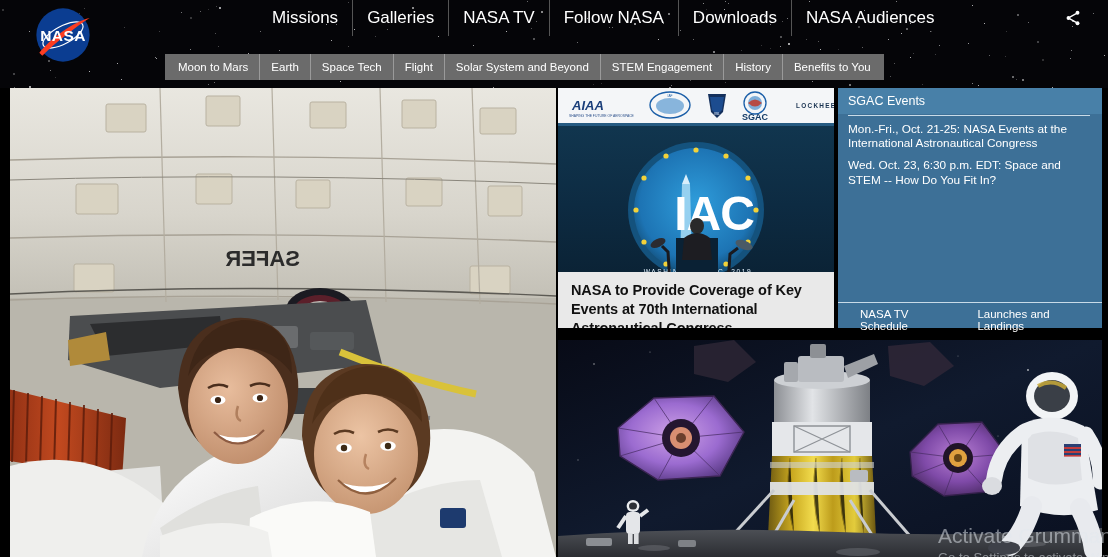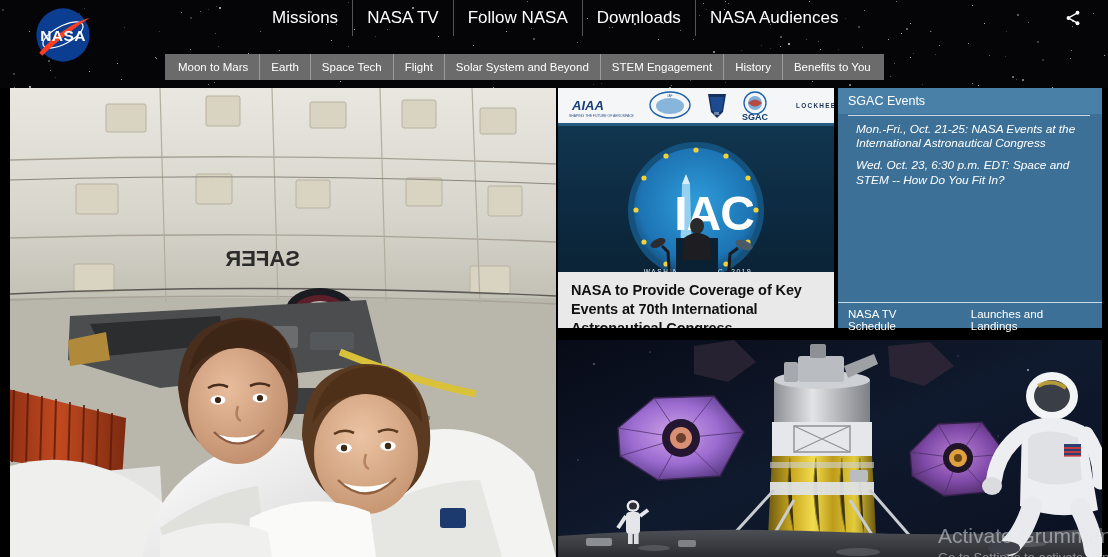--- a/index.html
+++ b/index.html
@@ -90,31 +90,31 @@
   
   #events {
     position:absolute; left:838px; top:2px; width:264px; height:240px;
     background:#3d7097;
   }
   #events-header {
     height:26px; background:#4880a8; color:#fff;
     font-size:12.5px; padding:6px 0 0 10px;
   }
   #events-rule { height:1px; background:#c9dbe8; margin:1px 12px 0 10px; }
-  #events-list { padding:6px 10px 0 18px;font-style:italic; }
+  #events-list { padding:6px 10px 0 10px; }
   #events-list .ev {
     font-size:11.8px; line-height:14.2px; color:#fff;
     margin-bottom:8px; cursor:pointer;
   }
   #events-footer {
     position:absolute; left:0; bottom:0; width:264px; height:26px;
     border-top:1px solid #c9dbe8; margin:0 0 0 0;
   }
   #events-footer-inner {
-    display:flex; padding:5px 10px 0 10px; font-size:11.5px; gap:24px;
+    display:flex; padding:5px 10px 0 10px; font-size:11.5px; gap:24px;margin-left:12px;
   }
   #events-footer-inner span { cursor:pointer; }
 
   
   #lunar-card {
     position:absolute; left:558px; top:254px; width:544px; height:217px;
     overflow:hidden; background:#05070f;
   }
 
   
@@ -304,20 +304,21 @@
 
   <svg id="logo" viewBox="0 0 100 100">
     <circle cx="50" cy="50" r="36" fill="#0b3d91"></circle>
     <ellipse cx="50" cy="50" rx="30" ry="12" fill="none" stroke="#ffffff" stroke-width="1.6" transform="rotate(-28 50 50)"></ellipse>
     <path d="M18 74 C34 54 64 32 86 27 C66 40 40 60 22 78 Z" fill="#fc3d21"></path>
     <text x="50" y="58" font-family="Liberation Sans, sans-serif" font-size="21" font-weight="bold" fill="#ffffff" text-anchor="middle" letter-spacing="0.5">NASA</text>
   </svg>
 
   <nav id="primary-nav">
     <span class="pnav">Missions</span>
+    <span class="pnav">Galleries</span>
     <span class="pnav">NASA TV</span>
     <span class="pnav">Follow NASA</span>
     <span class="pnav">Downloads</span>
     <span class="pnav">NASA Audiences</span>
   </nav>
 
 
   <svg id="share-icon" viewBox="0 0 24 24">
     <circle cx="18" cy="5" r="2.6" fill="#ffffff"></circle>
     <circle cx="18" cy="19" r="2.6" fill="#ffffff"></circle>

